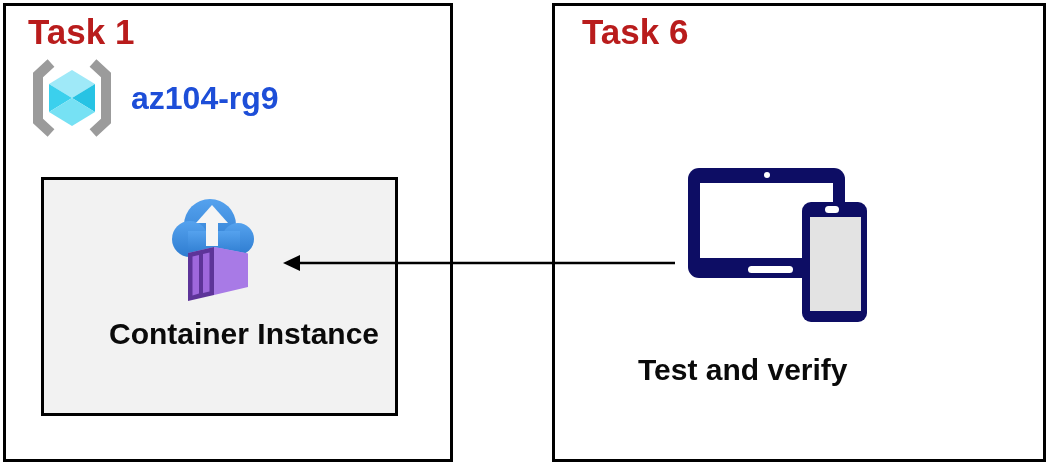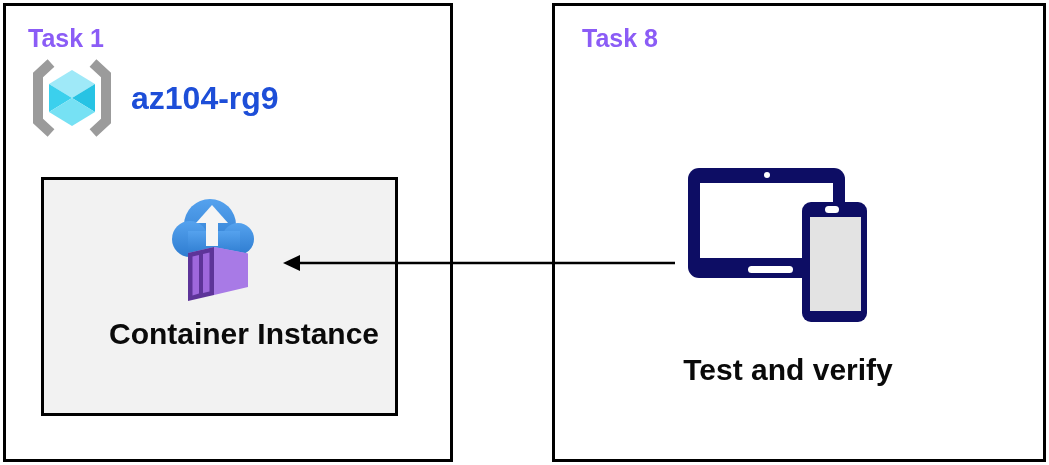--- a/index.html
+++ b/index.html
@@ -7,42 +7,42 @@
     width:1049px;height:465px;position:relative;background:#ffffff;
     font-family:"Liberation Sans","DejaVu Sans",sans-serif;
     overflow:hidden;
   }
   .task-box{
     position:absolute;border:3px solid #000;background:#fff;box-sizing:border-box;
   }
   #task1-box{left:3px;top:3px;width:450px;height:459px;}
   #task2-box{left:552px;top:3px;width:494px;height:459px;}
   .task-title{
-    position:absolute;font-size:25px;font-weight:bold;color:#8b5cf6;
-    letter-spacing:0px;white-space:nowrap;margin-top:12px;
+    position:absolute;font-size:35px;font-weight:bold;color:#b91c1c;
+    letter-spacing:0px;white-space:nowrap;
   }
   #task1-title{left:28px;top:12px;}
   #task2-title{left:582px;top:12px;}
   #rg-icon{position:absolute;left:26px;top:58px;}
   #rg-name{
     position:absolute;left:131px;top:80px;font-size:32px;font-weight:bold;color:#1d4ed8;
     white-space:nowrap;
   }
   #container-box{
     position:absolute;left:41px;top:177px;width:357px;height:239px;
     background:#F2F2F2;border:3px solid #000;box-sizing:border-box;
   }
   #aci-icon{position:absolute;left:166px;top:197px;}
   #container-label{
     position:absolute;left:41px;top:317px;width:406px;text-align:center;
     font-size:30px;font-weight:bold;color:#0a0a0a;
   }
   #devices-icon{position:absolute;left:683px;top:160px;}
   #devices-label{
-    position:absolute;left:638px;top:353px;width:300px;text-align:center;
+    position:absolute;left:638px;top:353px;width:300px;text-align:left;
     font-size:30px;font-weight:bold;color:#0a0a0a;white-space:nowrap;
   }
   #arrow-layer{position:absolute;left:0;top:0;pointer-events:none;}
 </style>
 </head>
 <body>
 
 <div class="task-box" id="task1-box"></div>
 
 <div class="task-box" id="task2-box"></div>
@@ -83,21 +83,21 @@
     <polygon points="22,56 48,50 82,56.5 57,63" fill="#C19BF1"></polygon>
     <polygon points="48,50 82,56.5 82,90 48,98" fill="#A87AE6"></polygon>
     <polygon points="22,56 48,50 48,98 22,104" fill="#5D3499"></polygon>
     <polygon points="26.5,59.5 33,58 33,96.5 26.5,98.5" fill="#9E68DD"></polygon>
     <polygon points="37,57 43.5,55.5 43.5,94.5 37,96" fill="#9E68DD"></polygon>
   </g>
 </svg>
 
 <div id="container-label">Container Instance</div>
 
-<div class="task-title" id="task2-title">Task 8</div>
+<div class="task-title" id="task2-title">Task 6</div>
 
 <svg id="devices-icon" width="190" height="170" viewBox="0 0 190 170">
   <g>
     <rect x="5" y="8" width="157" height="110" rx="11" fill="#0D0D64"></rect>
     <rect x="17" y="23" width="133" height="75" fill="#FFFFFF"></rect>
     <circle cx="84" cy="15" r="3" fill="#FFFFFF"></circle>
     <rect x="65" y="106" width="45" height="7" rx="3.5" fill="#FFFFFF"></rect>
   </g>
   <g>
     <rect x="119" y="42" width="65" height="120" rx="9" fill="#0D0D64"></rect>

